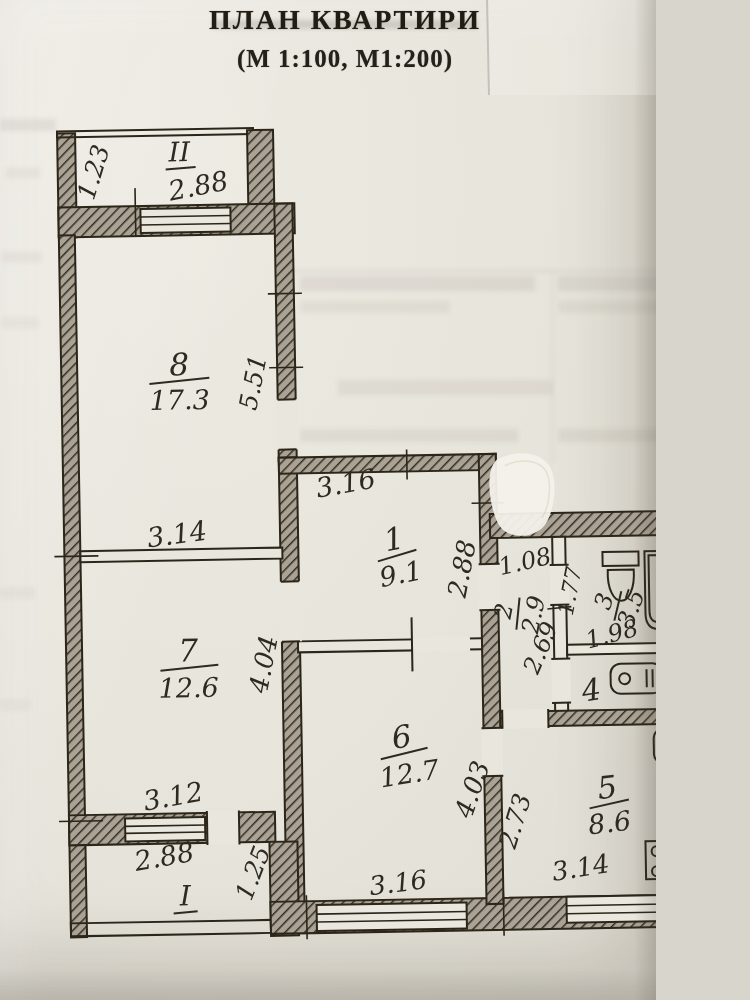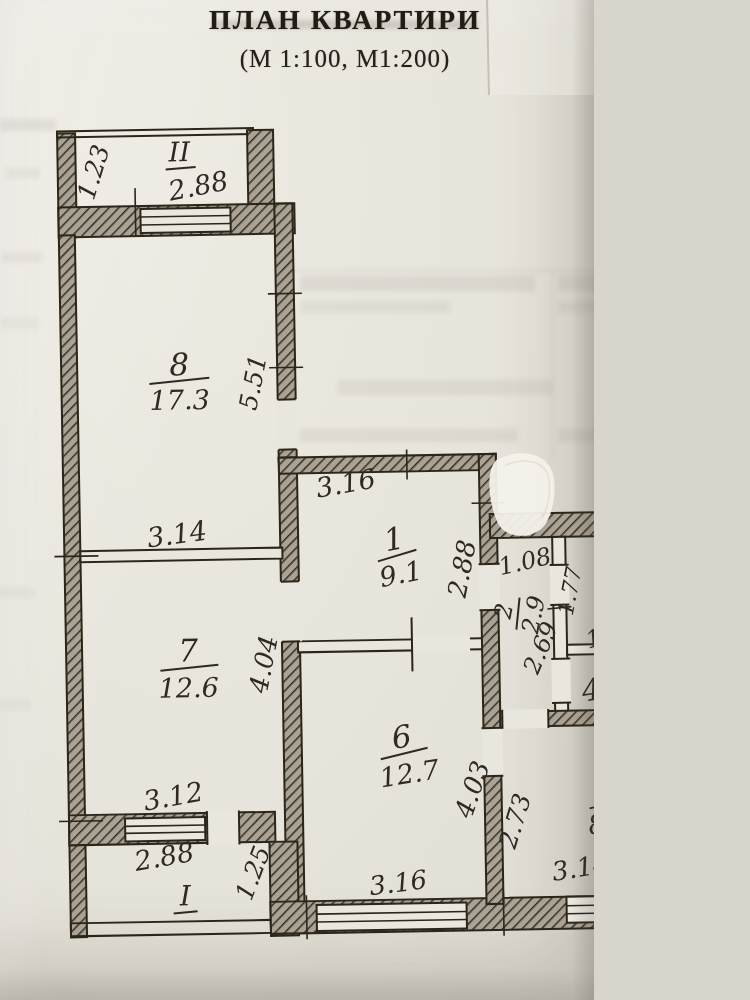--- a/index.html
+++ b/index.html
@@ -1,17 +1,17 @@
 <!DOCTYPE html>
 <html><head>
 <meta charset="utf-8">
 <style>
   html,body{margin:0;padding:0;background:#d8d5cc;}
   .sheet{
-    position:relative;width:594px;height:1000px;overflow:hidden;
+    position:relative;width:656px;height:1000px;overflow:hidden;
     background:
       linear-gradient(105deg, rgba(255,255,255,.28), rgba(255,255,255,0) 35%),
       radial-gradient(ellipse at 30% 18%, #edeae2 0%, #e7e4db 55%, #dfdcd3 100%);
     box-shadow: inset -30px -45px 70px rgba(88,82,66,.20), inset 12px 10px 45px rgba(255,255,255,.30);
     font-family:"Liberation Serif", serif;
   }
   .sheet::after{
     content:'';position:absolute;inset:0;pointer-events:none;
     background:
       linear-gradient(to left, rgba(70,64,52,.20), rgba(0,0,0,0) 22px),
@@ -23,21 +23,21 @@
   }
   .title{
     font-weight:bold;font-size:28px;letter-spacing:2px;color:#211d15;
     text-shadow:0 0 1px rgba(33,29,21,.65);
   }
   .title-smear{
     position:absolute;left:50%;top:16px;transform:translateX(-50%);
     width:265px;height:9px;background:rgba(62,56,44,.16);filter:blur(2px);z-index:-1;
   }
   .subtitle{
-    margin-top:9px;font-weight:normal;font-size:25px;letter-spacing:1px;color:#25211a;
+    margin-top:9px;font-weight:bold;font-size:25px;letter-spacing:1px;color:#25211a;
     text-shadow:0 0 1px rgba(33,29,21,.5);
   }
   .hw{font-family:"DejaVu Serif", serif;font-style:italic;fill:#2e2a21;}
   .wall{fill:url(#hatch);stroke:#2b2619;stroke-width:2;}
   .thinwall{fill:#e9e6de;stroke:#2b2619;stroke-width:2;}
   .winrect{fill:#eae7df;stroke:#2b2619;stroke-width:2;}
   .winline{stroke:#2b2619;stroke-width:1.6;}
   .gap{fill:#e9e6de;}
   .jamb{stroke:#2b2619;stroke-width:2;}
   .tick{stroke:#2b2619;stroke-width:1.6;}

